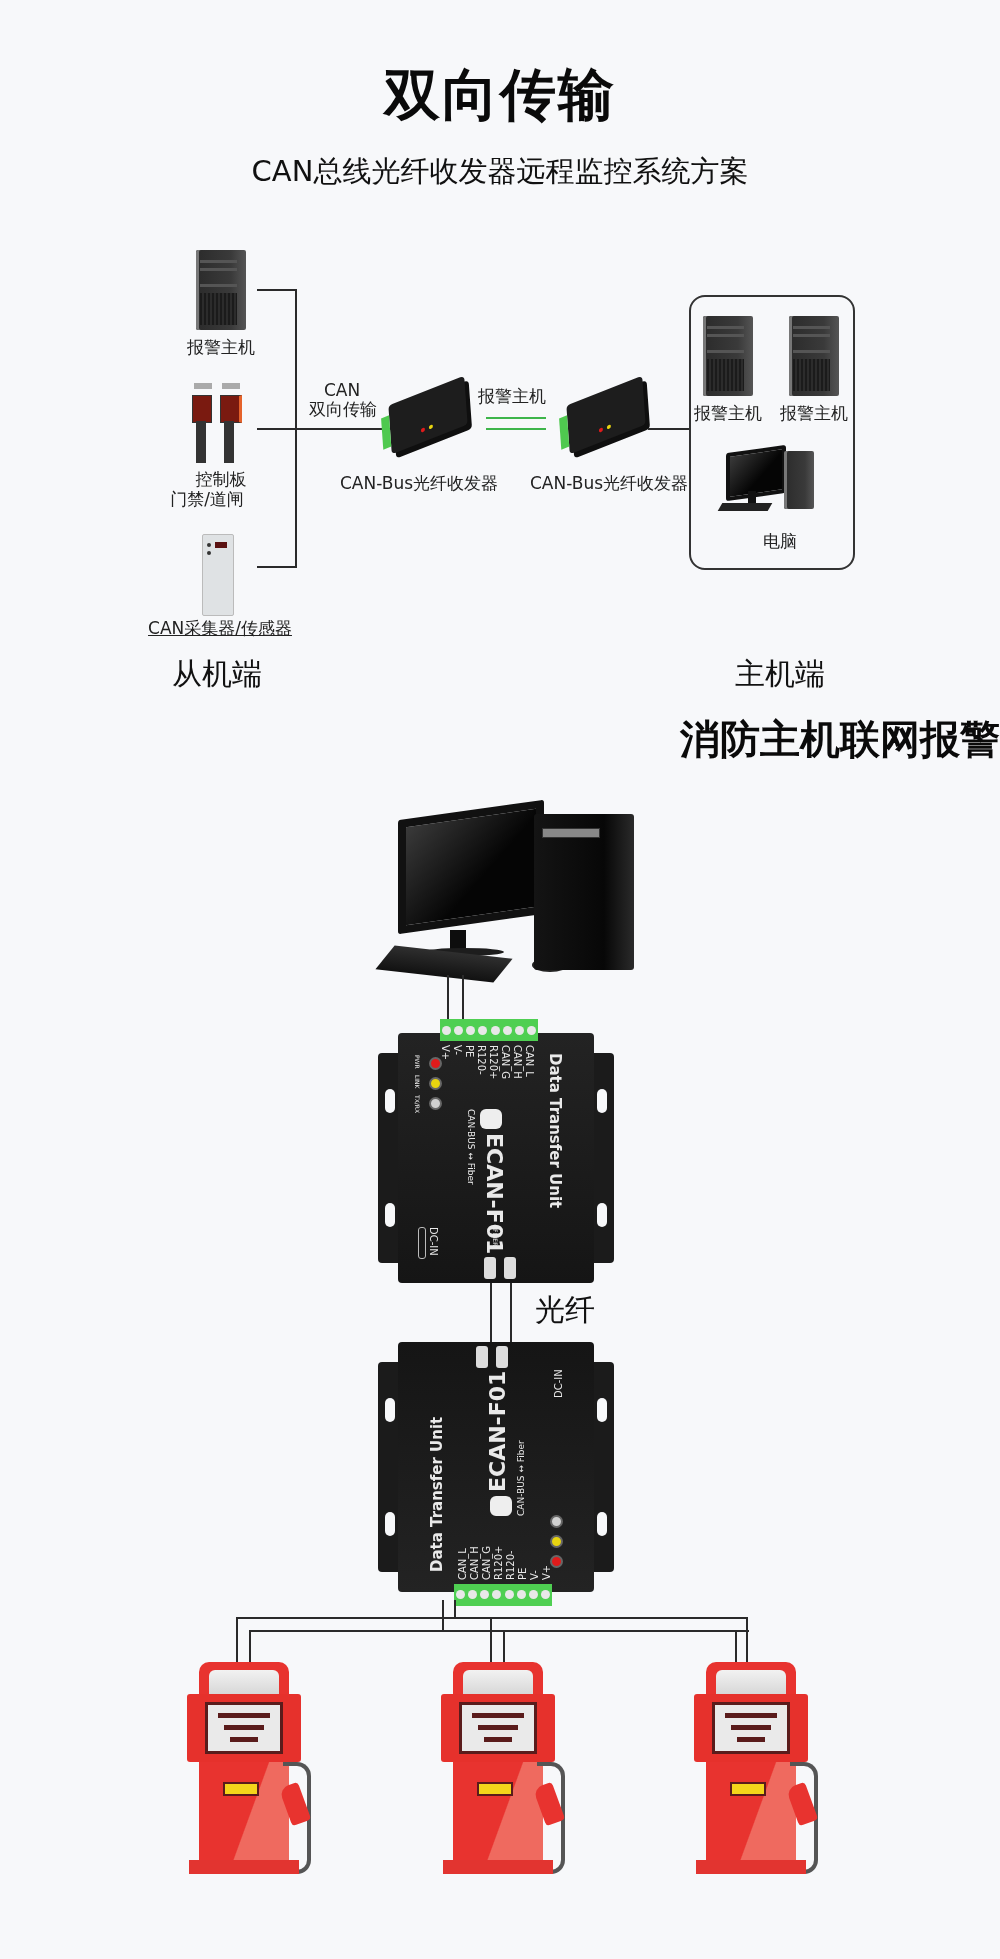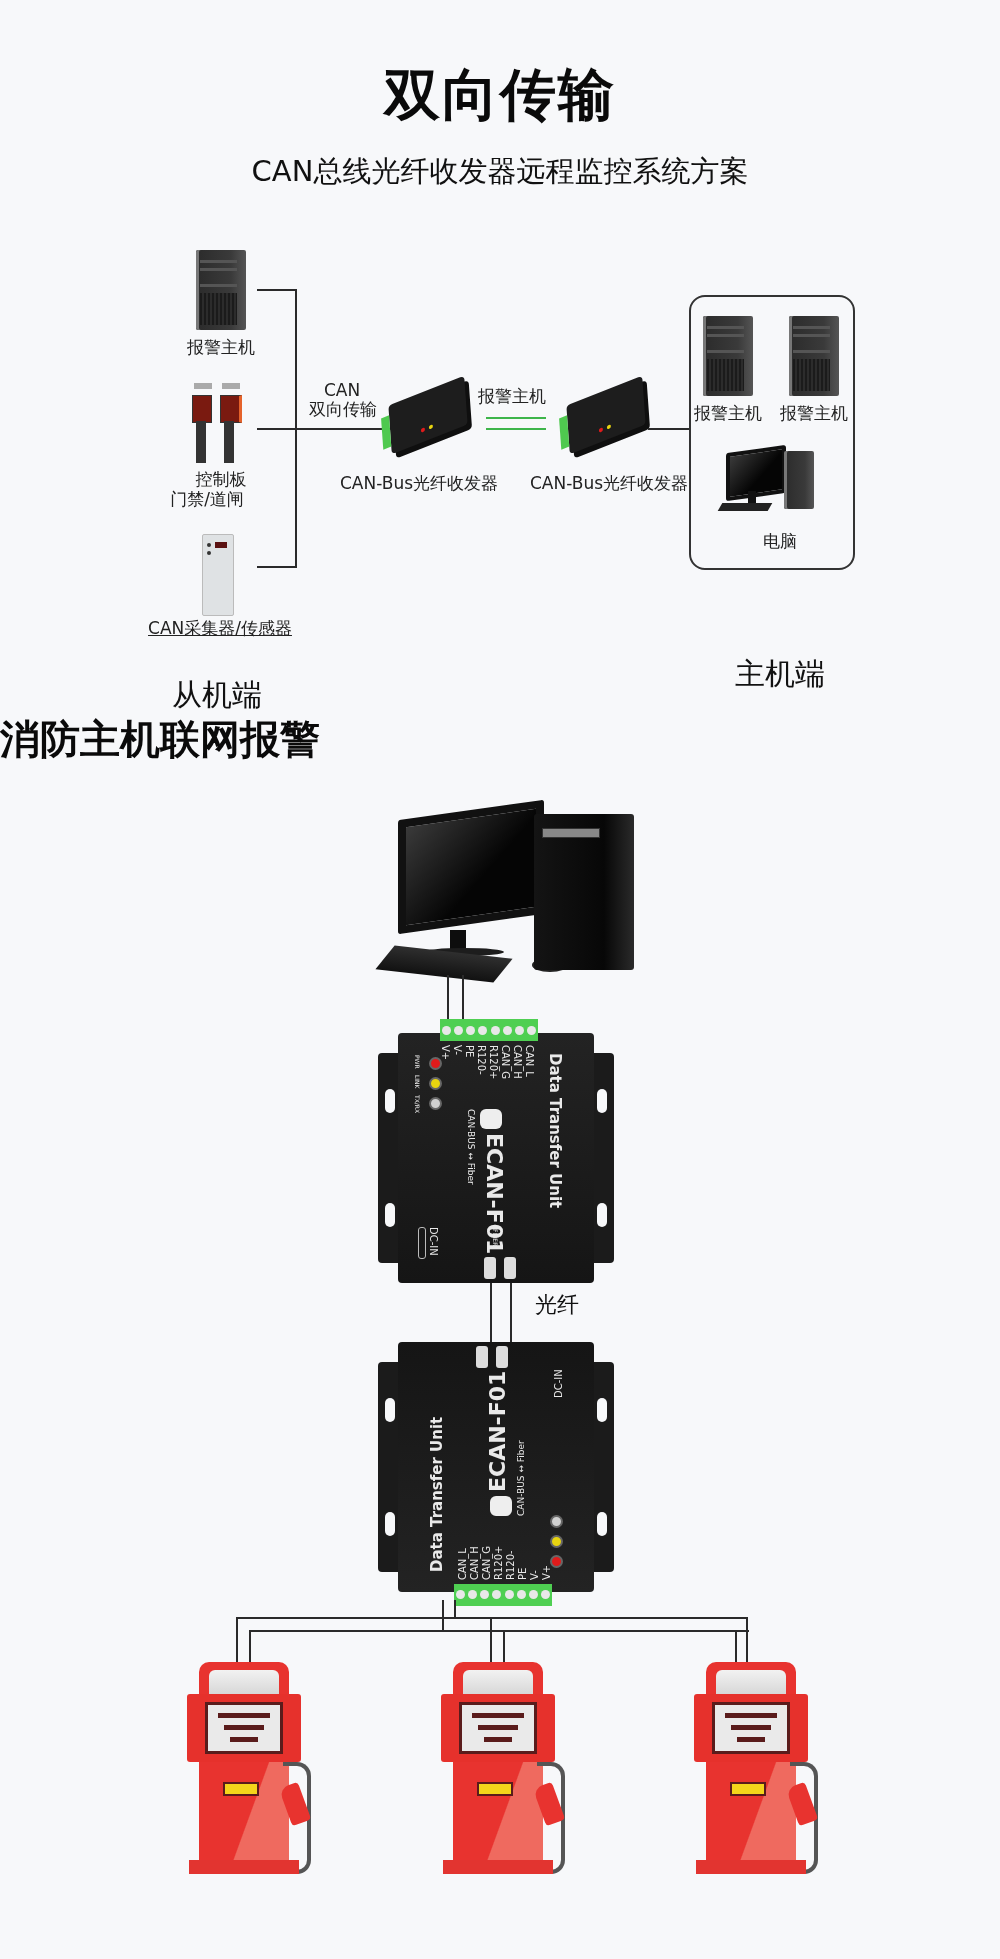--- a/index.html
+++ b/index.html
@@ -3,21 +3,21 @@
 <meta charset="utf-8">
 <style>
   html, body { margin:0; padding:0; }
   body { width:1000px; height:1959px; background:#f7f8fa; position:relative; overflow:hidden;
          font-family:"DejaVu Sans","Liberation Sans",sans-serif; color:#111; }
   .abs { position:absolute; }
   .title-main { left:0; width:1000px; top:58px; text-align:center; font-size:56px; font-weight:bold; letter-spacing:2px; color:#0a0a0a; }
   .subtitle { left:0; width:1000px; top:152px; text-align:center; font-size:29px; color:#111; }
   .label { font-size:17px; color:#222; text-align:center; white-space:nowrap; }
   .side-label { font-size:30px; color:#111; }
-  .title-2 { left:0; width:1000px; top:712px; text-align:left; font-size:40px; font-weight:bold; color:#0a0a0a; }
+  .title-2 { left:0; width:1000px; top:712px; text-align:right; font-size:40px; font-weight:bold; color:#0a0a0a; }
   .line-h { height:2px; background:#2a2a2a; }
   .line-v { width:2px; background:#2a2a2a; }
   .fiber-g { height:2px; background:#3db54a; }
   .host-box { left:689px; top:295px; width:166px; height:275px; border:2px solid #333; border-radius:16px; box-sizing:border-box; }
   
   .tower { background:linear-gradient(90deg,#2b2b2b 0%,#3a3a3a 70%,#555 100%); border-radius:2px; box-shadow:3px 0 0 #777 inset; }
   .tower .bay { position:absolute; left:8%; right:18%; height:3px; background:#555; }
   .tower .grill { position:absolute; left:8%; right:18%; bottom:6%; height:40%; background:repeating-linear-gradient(90deg,#1b1b1b 0 2px,#2c2c2c 2px 4px); }
   
   .mini-dev { width:76px; height:50px; background:#1d1d1d; transform:skewY(-18deg) rotate(-4deg); border-radius:4px; box-shadow:4px 6px 0 #0f0f0f; }
@@ -128,21 +128,21 @@
   <div class="abs label" style="left:776px;top:402px;width:76px;">报警主机</div>
 
   <div class="abs" style="left:720px;top:445px;width:100px;height:72px;">
     <div class="abs monitor" style="left:6px;top:4px;width:52px;height:40px;"></div>
     <div class="abs" style="left:28px;top:46px;width:8px;height:12px;background:#111;"></div>
     <div class="abs" style="left:0;top:58px;width:50px;height:8px;background:#222;transform:skewX(-30deg);"></div>
     <div class="abs tower" style="left:64px;top:6px;width:30px;height:58px;"></div>
   </div>
   <div class="abs label" style="left:740px;top:530px;width:80px;">电脑</div>
 
-  <div class="abs side-label" style="left:172px;top:654px;margin-top:21px;">从机端</div>
+  <div class="abs side-label" style="left:172px;top:654px;">从机端</div>
   <div class="abs side-label" style="left:735px;top:654px;">主机端</div>
 </div>
 
 <div class="abs title-2">消防主机联网报警</div>
 
 <div class="abs" style="left:370px;top:790px;width:270px;height:190px;">
   <div class="abs monitor" style="left:28px;top:20px;width:130px;height:98px;border-width:8px;"></div>
   <div class="abs" style="left:80px;top:140px;width:16px;height:22px;background:#0d0d0d;"></div>
   <div class="abs" style="left:54px;top:158px;width:80px;height:8px;background:#1d1d1d;border-radius:50%;"></div>
   <div class="abs" style="left:10px;top:162px;width:128px;height:24px;background:linear-gradient(180deg,#2f2f2f,#111);transform:skewX(-35deg) rotate(6deg);"></div>
@@ -195,21 +195,21 @@
   <div class="vtext" style="left:88px;top:76px;font-size:9px;">CAN-BUS ↔ Fiber</div>
   <div class="vtext" style="left:50px;top:194px;font-size:10px;">DC-IN</div>
   <div class="abs" style="left:40px;top:194px;width:6px;height:30px;border:1px solid #bbb;border-radius:3px;"></div>
   <div class="vtext" style="left:114px;top:196px;font-size:6px;">FIBER</div>
   <div class="fport" style="left:106px;top:224px;"></div>
   <div class="fport" style="left:126px;top:224px;"></div>
 </div>
 
 <div class="abs line-v" style="left:490px;top:1283px;height:60px;"></div>
 <div class="abs line-v" style="left:510px;top:1283px;height:60px;"></div>
-<div class="abs" style="left:535px;top:1290px;font-size:22px;color:#111;text-align:right;">光纤</div>
+<div class="abs" style="left:535px;top:1290px;font-size:30px;color:#111;text-align:right;">光纤</div>
 
 <div class="abs ecan flip" style="left:378px;top:1342px;">
   <div class="ear" style="left:0;">
       <div class="slot" style="top:36px;"></div>
       <div class="slot" style="top:150px;"></div>
     </div>
   <div class="ear" style="left:212px;">
       <div class="slot" style="top:36px;"></div>
       <div class="slot" style="top:150px;"></div>
     </div>

